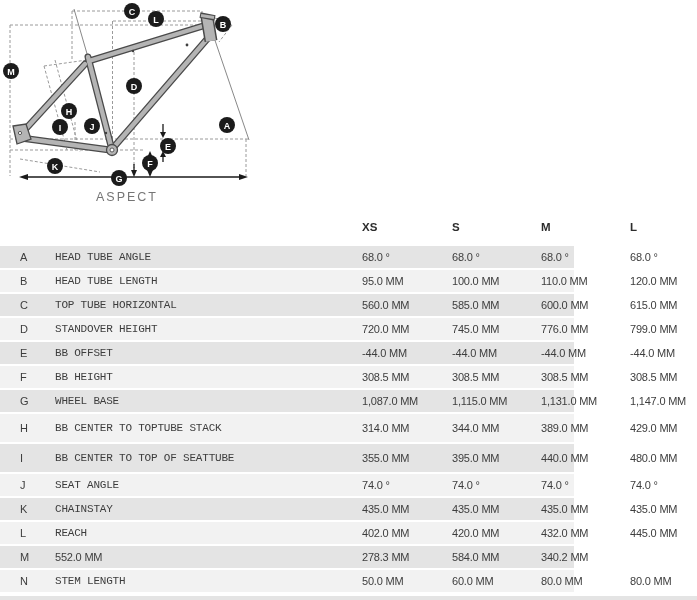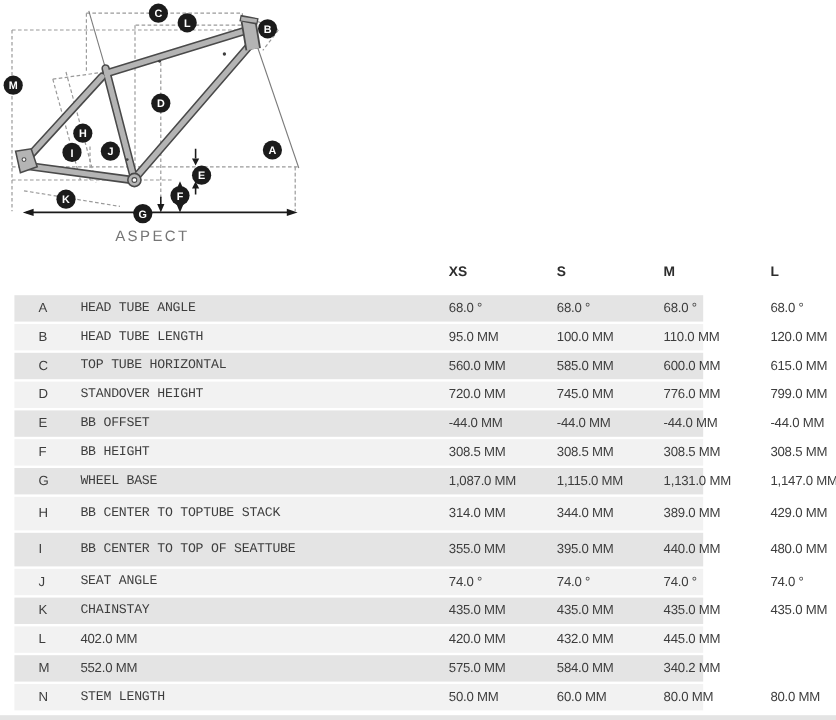--- a/index.html
+++ b/index.html
@@ -25,21 +25,21 @@
   .plate{fill:#b4b4b4;stroke:#4a4a4a;stroke-width:1.3;}
   .hole{fill:#ffffff;stroke:#4a4a4a;stroke-width:0.9;}
   .arrow{stroke:#1a1a1a;stroke-width:1.3;fill:none;}
   .tip{fill:#1a1a1a;stroke:none;}
   .marker-circle{fill:#1b1b1b;stroke:none;}
   .marker-letter{fill:#ffffff;font-family:"Liberation Sans",sans-serif;font-size:9px;font-weight:bold;text-anchor:middle;}
   .caption-text{fill:#757575;font-family:"Liberation Sans",sans-serif;font-size:12.5px;letter-spacing:2px;text-anchor:middle;}
   .dot{fill:#3f3f3f;stroke:none;}
 
   
-  .geo-table{position:absolute;left:12px;top:208px;width:574px;}
+  .geo-table{position:absolute;left:0;top:208px;width:574px;}
   .trow{
     display:grid;
     grid-template-columns:55px 307px 90px 89px 89px 67px;
     align-items:center;
     height:22px;margin-bottom:2px;
     font-size:11px;color:#3d3d3d;letter-spacing:-0.2px;
   }
   .trow.tall{height:28px;}
   .trow.shade{background:#e4e4e4;}
   .trow.light{background:#f2f2f2;}
@@ -288,30 +288,31 @@
       <span class="c-letter">K</span>
       <span class="c-label">CHAINSTAY</span>
       <span class="c-val">435.0 MM</span>
       <span class="c-val">435.0 MM</span>
       <span class="c-val">435.0 MM</span>
       <span class="c-val">435.0 MM</span>
     </div>
 
     <div class="trow light">
       <span class="c-letter">L</span>
+      <span class="c-label">REACH</span>
       <span class="c-val">402.0 MM</span>
       <span class="c-val">420.0 MM</span>
       <span class="c-val">432.0 MM</span>
       <span class="c-val">445.0 MM</span>
     </div>
 
     <div class="trow shade">
       <span class="c-letter">M</span>
       <span class="c-val">552.0 MM</span>
-      <span class="c-val">575.0 MM</span>
+      <span class="c-val">278.3 MM</span>
       <span class="c-val">584.0 MM</span>
       <span class="c-val">340.2 MM</span>
     </div>
 
     <div class="trow light">
       <span class="c-letter">N</span>
       <span class="c-label">STEM LENGTH</span>
       <span class="c-val">50.0 MM</span>
       <span class="c-val">60.0 MM</span>
       <span class="c-val">80.0 MM</span>

